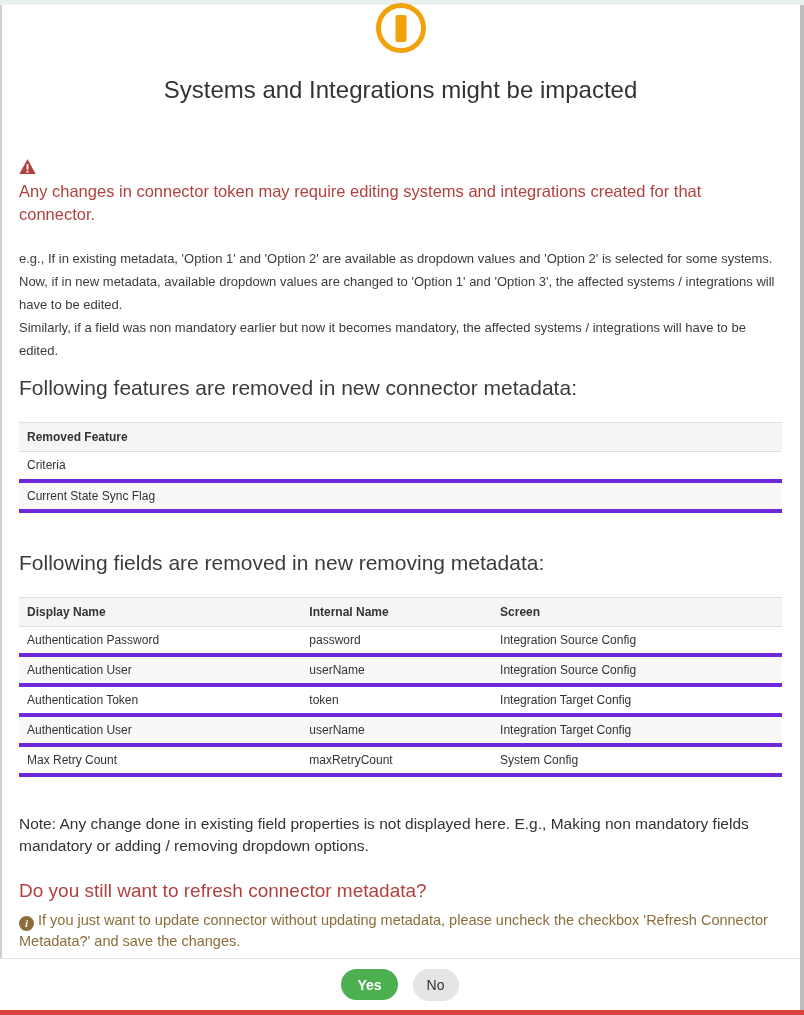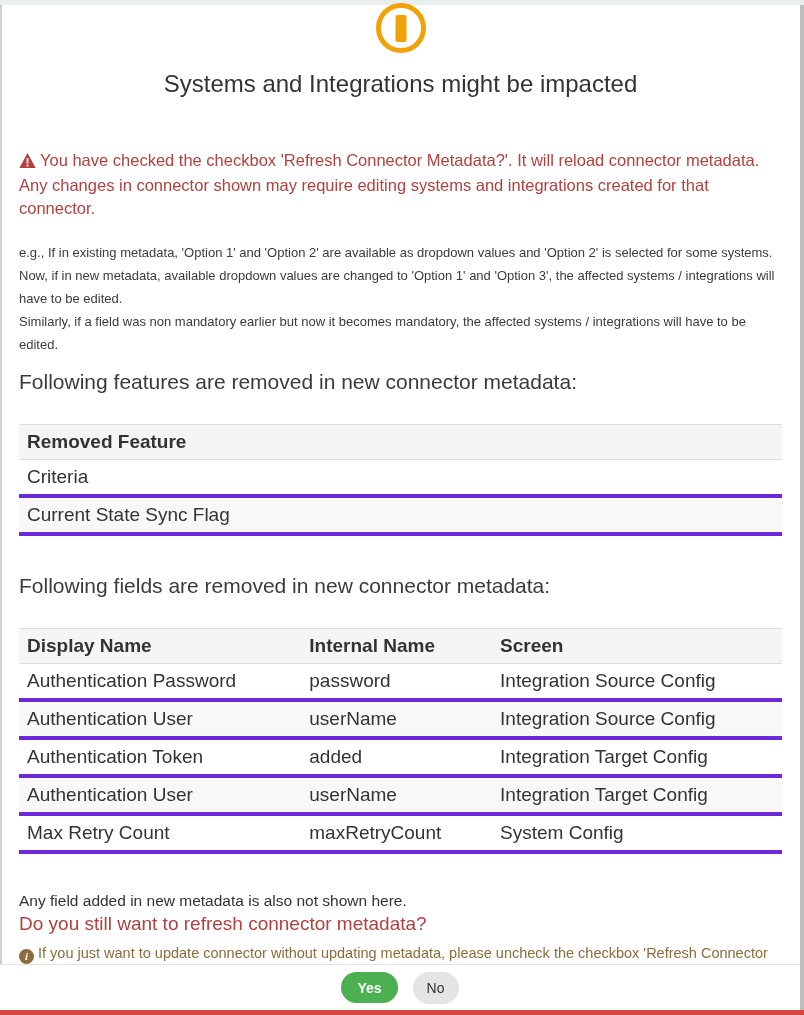--- a/index.html
+++ b/index.html
@@ -28,62 +28,62 @@
   .excl-bar {
     position: absolute; left: 50%; transform: translateX(-50%);
     top: 7px; width: 11px; height: 20px; background: #f2a209; border-radius: 2px;
   }
   .excl-dot {
     position: absolute; left: 50%; transform: translateX(-50%);
     bottom: 6px; width: 11px; height: 10px; background: #f2a209; border-radius: 2px;
   }
 
   .page-title {
-    margin-top: 16px; text-align: center;
+    margin-top: 22px; text-align: center;
     font-size: 24px; line-height: 30px; font-weight: 400; color: #333333;
   }
 
   .warning-block {
     margin-top: 50px; color: #b0413e;
     font-size: 16.5px; line-height: 23px;
   }
   .warn-tri { display: inline-block; vertical-align: -2px; margin-right: 4px; }
 
   .explain-block { margin-top: 21px; font-size: 13px; line-height: 23px; color: #3b3b3b; }
 
   .section-intro { margin-top: 14px; font-size: 21px; color: #3b3b3b; }
   .section-intro.second { margin-top: 38px; }
 
-  table { width: 100%; border-collapse: collapse; margin-top: 30px; font-size: 19px; color: #333; }
+  table { width: 100%; border-collapse: collapse; margin-top: 22px; font-size: 12px; color: #333; }
   th {
     text-align: left; font-weight: 700; background: #f5f5f5;
     border-top: 1px solid #dddddd; border-bottom: 1px solid #dddddd;
     padding: 6px 8px; height: 29px;
   }
   td { padding: 6px 8px; border-bottom: 4px solid #6d28d9; height: 29px; }
   tr.stripe td { background: #f8f8f8; }
   .col-display { width: 37%; }
   .col-internal { width: 25%; }
   .col-screen { width: 38%; }
 
   .note-block { margin-top: 36px; font-size: 15.5px; line-height: 22px; color: #333333; }
 
   .confirm-question {
-    color: #b0413e; font-size: 19px; line-height: 24px; font-weight: 500;
+    margin-top: 22px; color: #b0413e; font-size: 19px; line-height: 24px; font-weight: 500;
   }
   .info-block { margin-top: 7px; color: #8a6d3b; font-size: 14.5px; line-height: 21px; }
   .info-circle {
     display: inline-block; width: 15px; height: 15px; border-radius: 50%;
     background: #8a6d3b; color: #ffffff; text-align: center;
     font-family: "Liberation Serif", serif; font-weight: 700; font-style: italic;
     font-size: 11px; line-height: 15px; vertical-align: -2px; margin-right: 4px;
   }
 
   .footer {
-    position: absolute; left: 0; right: 4px; bottom: 5px; height: 46px;
+    position: absolute; left: 0; right: 4px; bottom: 5px; height: 52px;
     border-top: 1px solid #e3e3e3; background: #ffffff;
     display: flex; align-items: center; justify-content: center; gap: 15px;
   }
   .btn {
     border: none; cursor: pointer; font-family: "Liberation Sans", sans-serif;
     font-size: 14px; border-radius: 17px; height: 31px; display: inline-flex;
     align-items: center; justify-content: center;
   }
   .btn-yes { background: #4caf50; color: #ffffff; font-weight: 700; padding: 0 16px; min-width: 48px; }
   .btn-no  { background: #e4e4e4; color: #333333; font-weight: 400; padding: 16px 14px; min-width: 44px; }
@@ -104,22 +104,22 @@
     </div>
   </div>
 
   <h1 class="page-title">Systems and Integrations might be impacted</h1>
 
   <div class="warning-block">
     <span class="warn-tri"><svg width="17" height="15" viewBox="0 0 24 22">
           <path d="M12 0 L24 22 H0 Z" fill="#b0413e"></path>
           <rect x="10.7" y="7.5" width="2.6" height="8" fill="#ffffff"></rect>
           <rect x="10.7" y="17.2" width="2.6" height="2.6" fill="#ffffff"></rect>
-        </svg></span><span>You have checked the checkbox 'Refresh Connector Metadata?'. It will reload connector metadata.</span>
-    <div>Any changes in connector shown may require editing systems and integrations created for that connector.</div>
+        </svg></span>
+    <div>Any changes in connector token may require editing systems and integrations created for that connector.</div>
   </div>
 
   <div class="explain-block">
     <div>e.g., If in existing metadata, 'Option 1' and 'Option 2' are available as dropdown values and 'Option 2' is selected for some systems. Now, if in new metadata, available dropdown values are changed to 'Option 1' and 'Option 3', the affected systems / integrations will have to be edited.</div>
     <div>Similarly, if a field was non mandatory earlier but now it becomes mandatory, the affected systems / integrations will have to be edited.</div>
   </div>
 
   <div class="section-intro">Following features are removed in new connector metadata:</div>
 
   <table>
@@ -131,21 +131,21 @@
     <tbody>
       <tr>
         <td>Criteria</td>
       </tr>
       <tr class="stripe">
         <td>Current State Sync Flag</td>
       </tr>
     </tbody>
   </table>
 
-  <div class="section-intro second">Following fields are removed in new connector metadata:</div>
+  <div class="section-intro second">Following fields are removed in new removing metadata:</div>
 
   <table>
     <thead>
       <tr>
         <th class="col-display">Display Name</th>
         <th class="col-internal">Internal Name</th>
         <th class="col-screen">Screen</th>
       </tr>
     </thead>
     <tbody>
@@ -154,38 +154,38 @@
         <td>password</td>
         <td>Integration Source Config</td>
       </tr>
       <tr class="stripe">
         <td>Authentication User</td>
         <td>userName</td>
         <td>Integration Source Config</td>
       </tr>
       <tr>
         <td>Authentication Token</td>
-        <td>added</td>
+        <td>token</td>
         <td>Integration Target Config</td>
       </tr>
       <tr class="stripe">
         <td>Authentication User</td>
         <td>userName</td>
         <td>Integration Target Config</td>
       </tr>
       <tr>
         <td>Max Retry Count</td>
         <td>maxRetryCount</td>
         <td>System Config</td>
       </tr>
     </tbody>
   </table>
 
   <div class="note-block">
-    <div>Any field added in new metadata is also not shown here.</div>
+    <div>Note: Any change done in existing field properties is not displayed here. E.g., Making non mandatory fields mandatory or adding / removing dropdown options.</div>
   </div>
 
   <div class="confirm-question">Do you still want to refresh connector metadata?</div>
 
   <div class="info-block">
     <span class="info-circle">i</span><span>If you just want to update connector without updating metadata, please uncheck the checkbox 'Refresh Connector Metadata?' and save the changes.</span>
   </div>
 
 </div>
 

